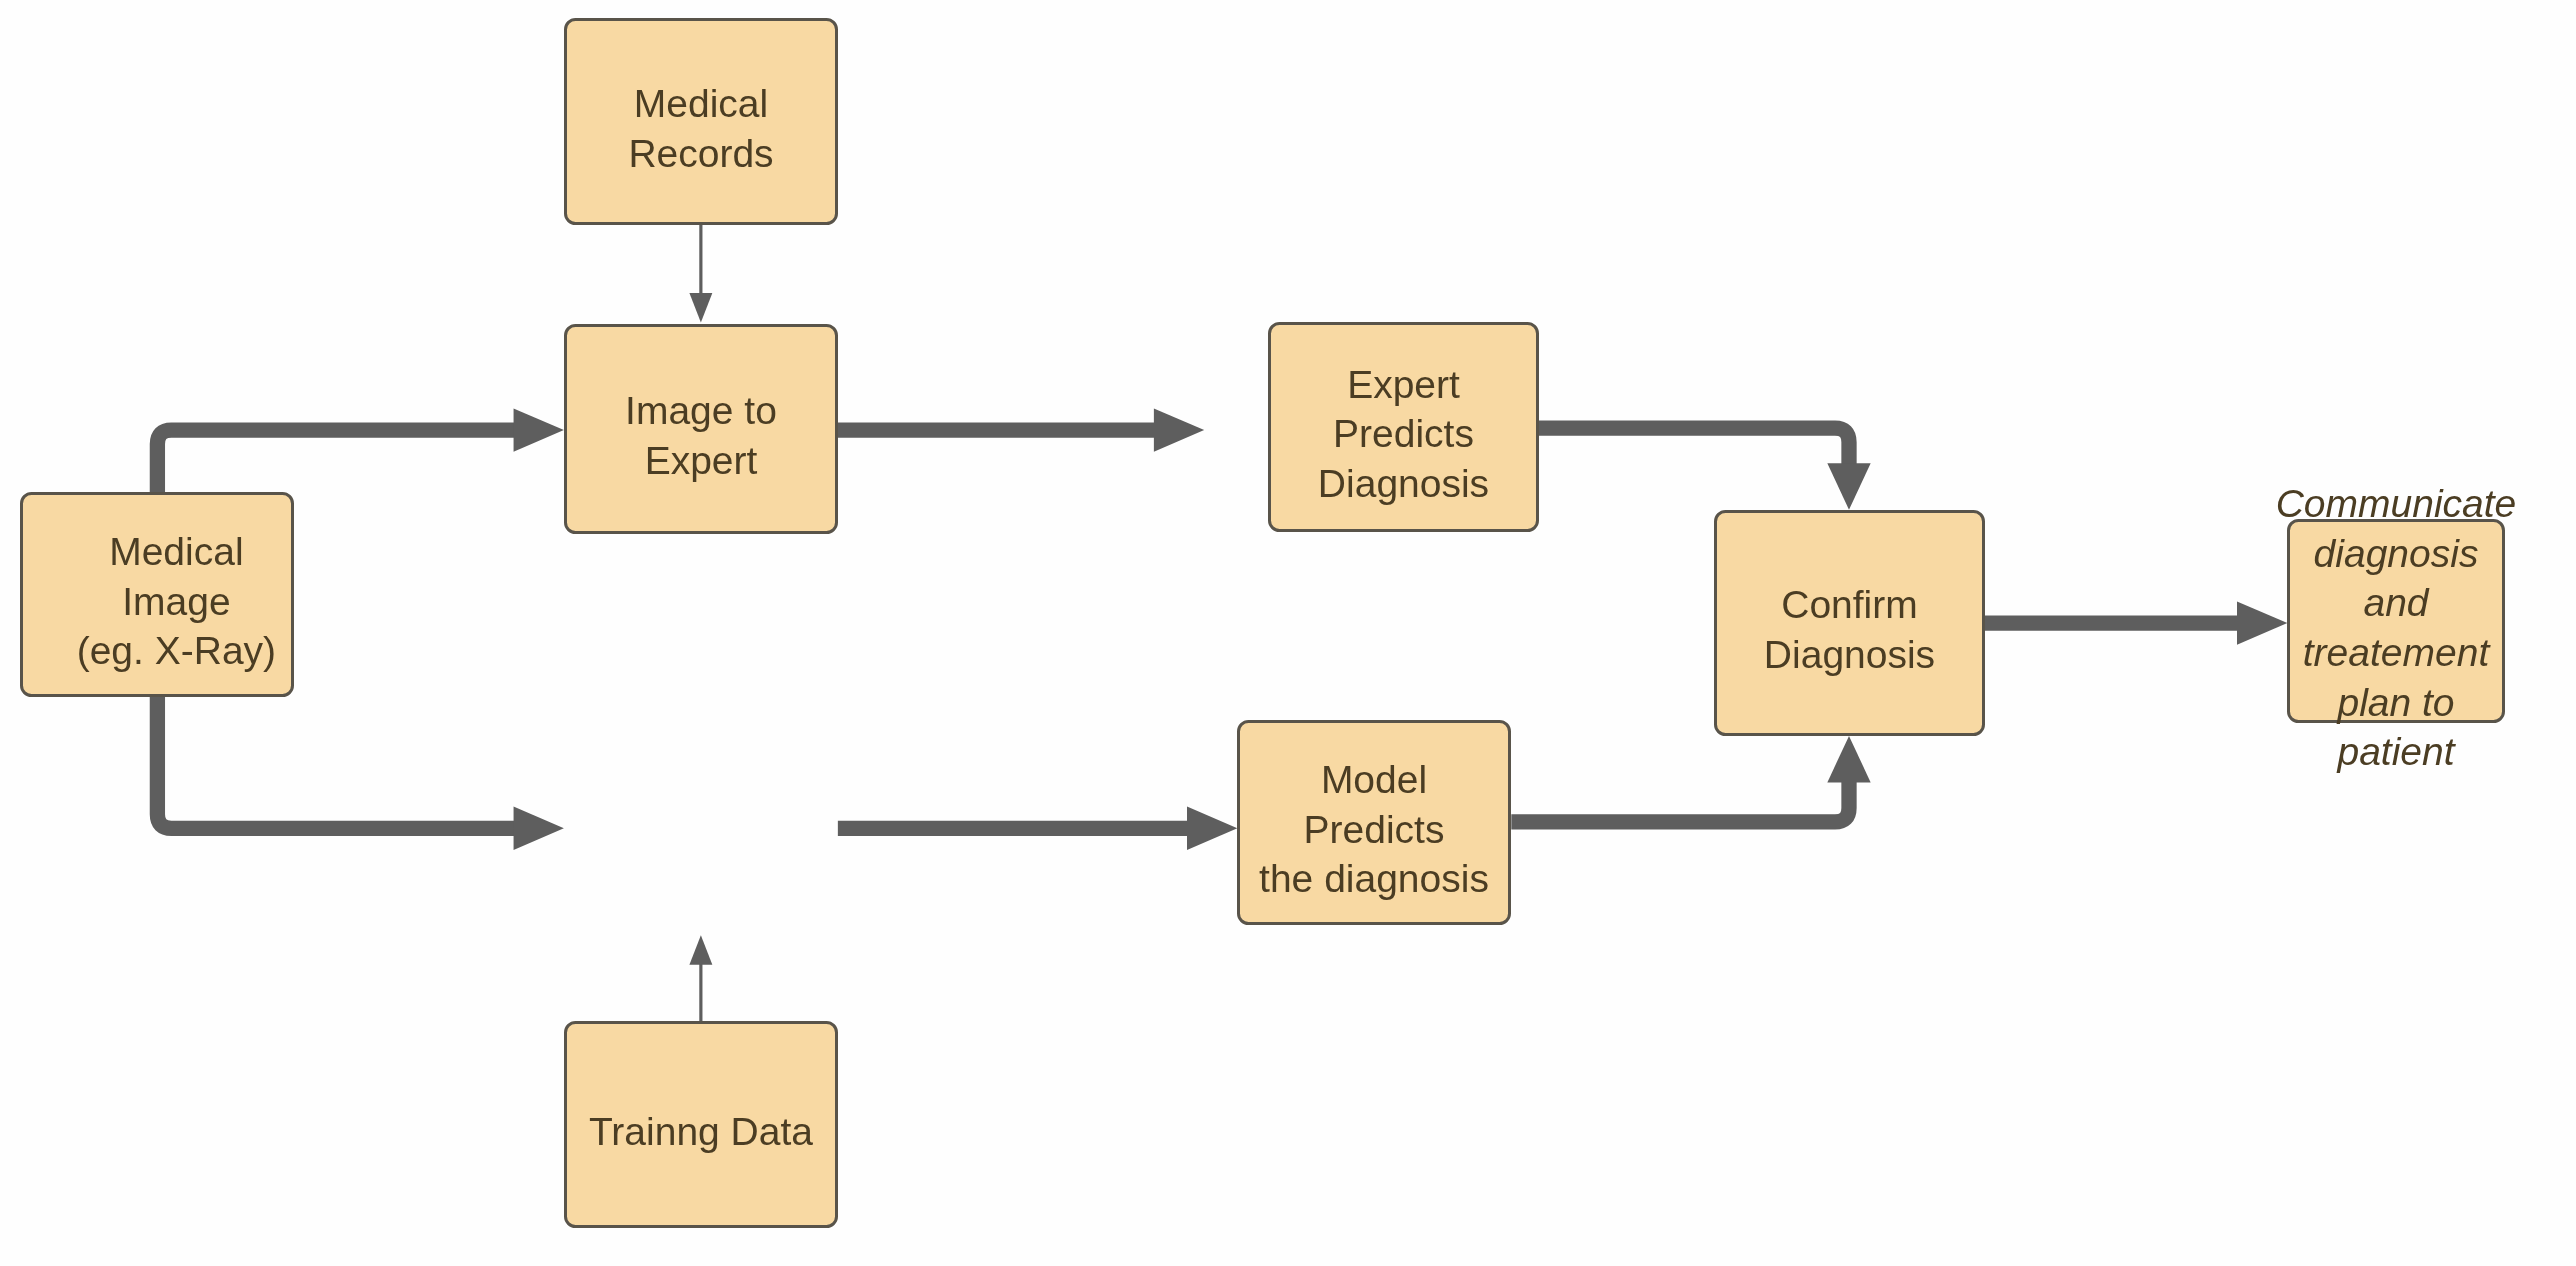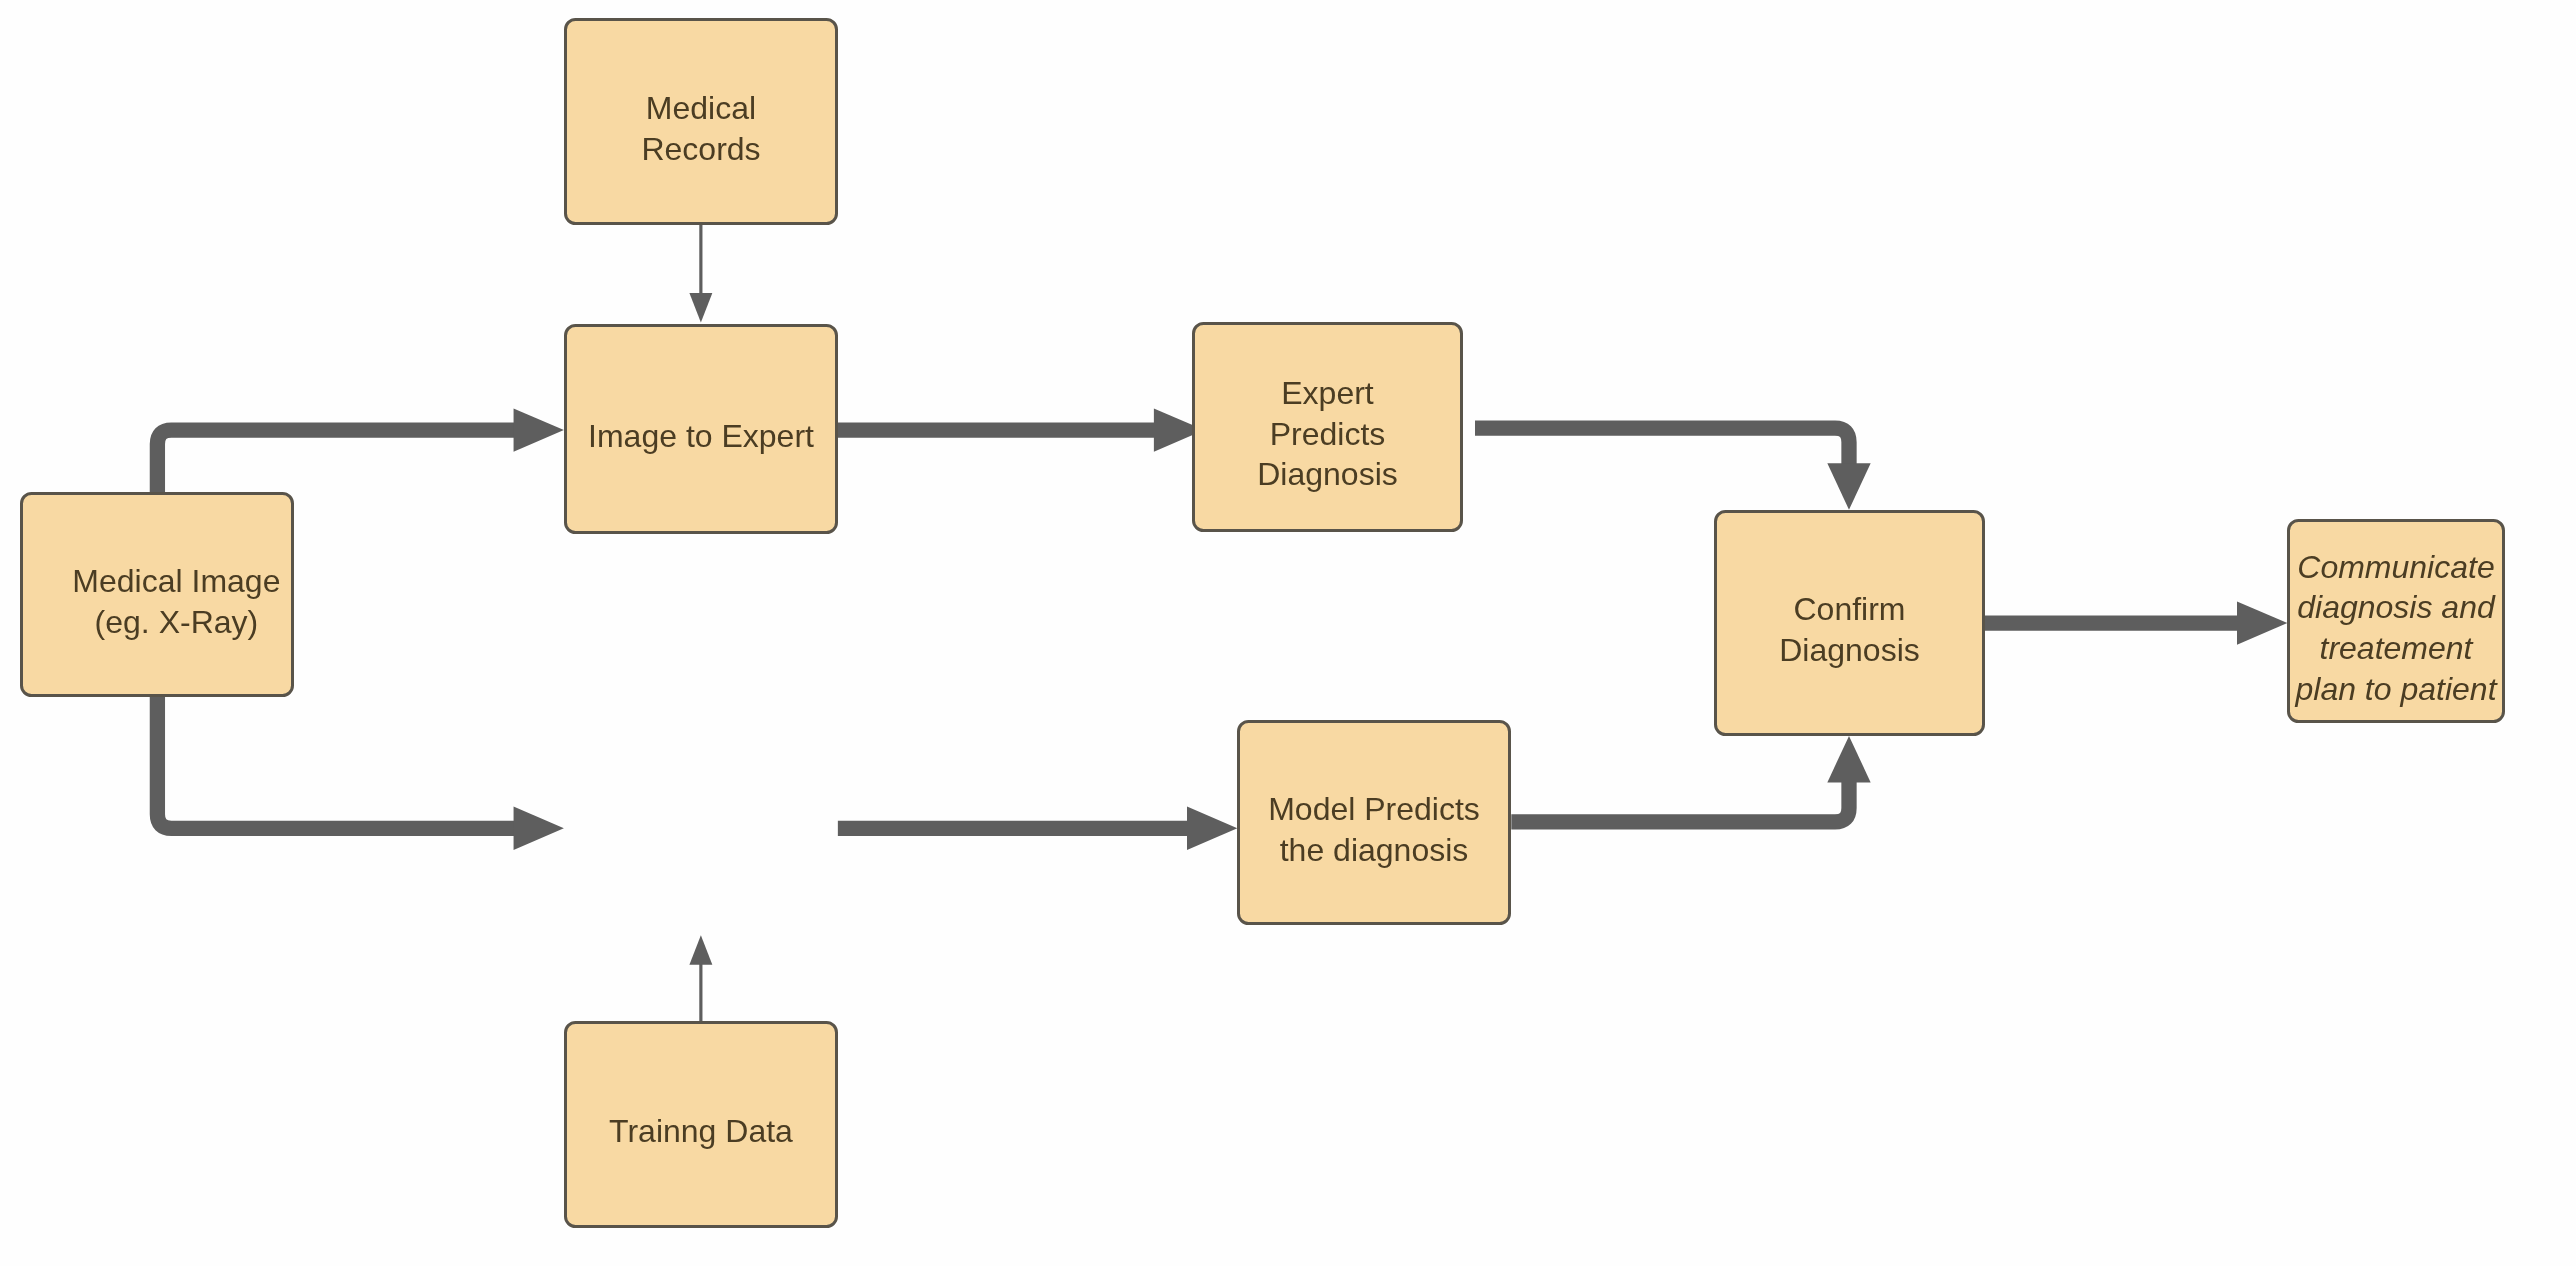--- a/index.html
+++ b/index.html
@@ -24,31 +24,31 @@
     background: #f8d9a3;
     border: 3.8px solid #59544a;
     border-radius: 11.5px;
     display: flex;
     align-items: center;
     justify-content: center;
     text-align: center;
   }
   .node-label {
     white-space: pre-line;
-    font-size: 32px;
+    font-size: 39px;
     line-height: 1.27;
     color: #4b3d23;
     padding: 0 5.1px;
     margin-top: 14px;
   }
   
   #n-medical-records      { left: 564px;  top: 18px;   width: 274px; height: 207px; }
   #n-medical-image        { left: 20.4px;   top: 492px;  width: 274px; height: 205px; padding-left: 38px; }
   #n-defer-to-expert      { left: 564px;  top: 324px;  width: 274px; height: 210px; }
-  #n-expert-predicts      { left: 1192px; top: 322px;  width: 271px; height: 210px; }
+  #n-expert-predicts      { left: 1268px; top: 322px;  width: 271px; height: 210px; }
   #n-send-to-ai-model     { left: 564px;  top: 723px; width: 274px; height: 210px; }
   #n-model-predicts       { left: 1237px; top: 720px; width: 274px; height: 205px; }
   #n-confirm-diagnosis    { left: 1714px; top: 510px;  width: 271px; height: 226px; justify-content: center; }
   #n-communicate-plan     { left: 2287px; top: 519px;  width: 218px; height: 204px; font-style: italic; }
   #n-trainng-data         { left: 564px;  top: 1021px; width: 274px; height: 207px; }
 
   .edge-thick { stroke: #5e5e5e; stroke-width: 24px; fill: none; }
   .edge-thin  { stroke: #5e5e5e; stroke-width: 5px;  fill: none; }
   .arrowhead  { fill: #5e5e5e; stroke: none; }
 </style>

